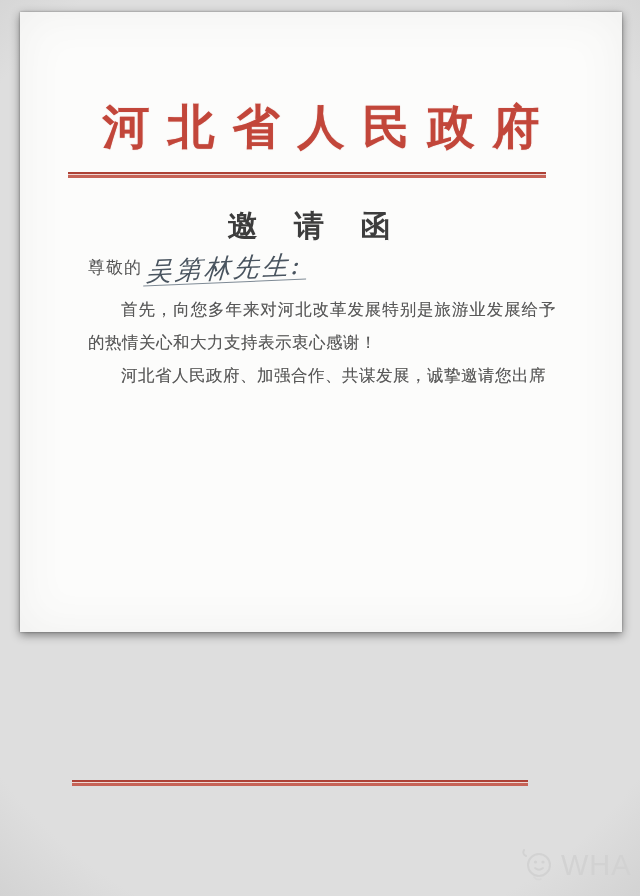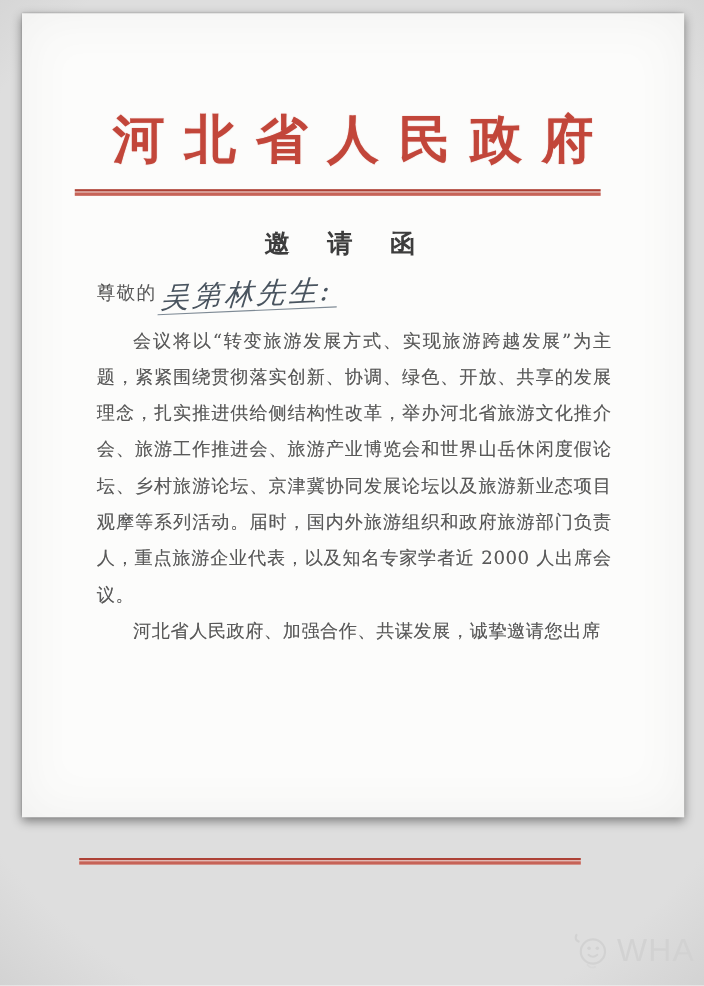--- a/index.html
+++ b/index.html
@@ -2,21 +2,21 @@
 <html><head>
 <meta charset="utf-8">
 <style>
   html,body{margin:0;padding:0;}
   .canvas{
     position:relative;width:640px;height:896px;overflow:hidden;
     background:radial-gradient(130% 110% at 50% 48%, #dedede 52%, #bdbdbd 78%, #8f8f8f 100%);
     font-family:"DejaVu Serif","Liberation Serif",serif;
   }
   .page{
-    position:absolute;left:20px;top:12px;width:602px;height:731px;
+    position:absolute;left:20px;top:12px;width:602px;height:620px;
     background:#fcfcfb;
     box-shadow:0 3px 9px rgba(0,0,0,.45), 0 0 2px rgba(0,0,0,.35), inset 0 0 46px rgba(90,90,90,.07);
   }
   .letterhead{
     position:absolute;top:84px;left:0;width:100%;
     text-align:center;
     font-size:47px;font-weight:bold;color:#c2463a;
     letter-spacing:18px;text-indent:18px;
     text-shadow:0 0 1px rgba(194,70,58,.55);
     white-space:nowrap;
@@ -26,21 +26,21 @@
     border-top:2px solid #ad4136;
     border-bottom:3px solid #c66357;
     background:#eed6d2;
     box-sizing:border-box;
   }
   .rule-top{top:160px;left:48px;width:478px;}
   .rule-bottom{top:768px;left:52px;width:456px;}
   .doc-title{
     position:absolute;top:194px;left:0;width:96%;
     text-align:center;
-    font-size:23px;font-weight:bold;color:#3d3d3d;
+    font-size:30px;font-weight:bold;color:#3d3d3d;
     letter-spacing:13px;text-indent:13px;white-space:nowrap;
   }
   .salutation{
     position:absolute;top:243px;left:68px;width:480px;
     font-size:17px;color:#565656;letter-spacing:1px;
   }
   .handwritten{
     display:inline-block;
     font-size:26px;font-style:italic;
     color:#49545f;
@@ -78,21 +78,21 @@
 
     <div class="rule rule-top"></div>
 
     <div class="doc-title">邀 请 函</div>
 
     <div class="salutation">
       <span>尊敬的</span><span class="handwritten">吴第林先生:</span>
     </div>
 
     <div class="body-text">
-      <p>会议将以“转变旅游发展方式、实现旅游跨越发展”为主题，紧紧围绕贯彻落实创新、协调、绿色、开放、共享的发展理念，扎实推进供给侧结构性改革，举办河北省旅游文化推介会、旅游工作推进会、旅游产业博览会和世界山岳休闲度假论坛、乡村旅游论坛、京津冀协同发展论坛以及旅游新业态项目观摩等系列活动。届时，国内外旅游组织和政府旅游部门负责人，重点旅游企业代表，以及知名专家学者近 2000 人出席会议。</p>
+      <p>首先，向您多年来对河北改革发展特别是旅游业发展给予的热情关心和大力支持表示衷心感谢！</p>
       <p>河北省人民政府、加强合作、共谋发展，诚挚邀请您出席</p>
     </div>
 
     <div class="rule rule-bottom"></div>
   </div>
 
   <div class="watermark">
     <svg class="wm-icon" width="36" height="38" viewBox="0 0 36 38">
       <path d="M6 10 Q2 8 4 4" fill="none" stroke="#d2d2d2" stroke-width="2" stroke-linecap="round"></path>
       <circle cx="19" cy="19" r="11" fill="none" stroke="#d2d2d2" stroke-width="2"></circle>

